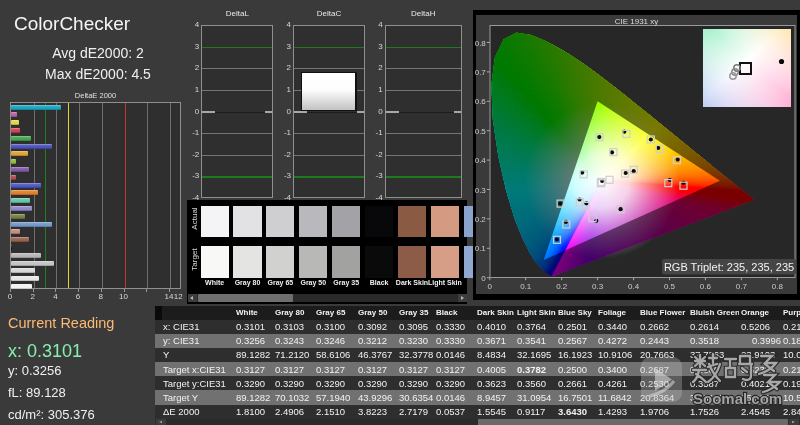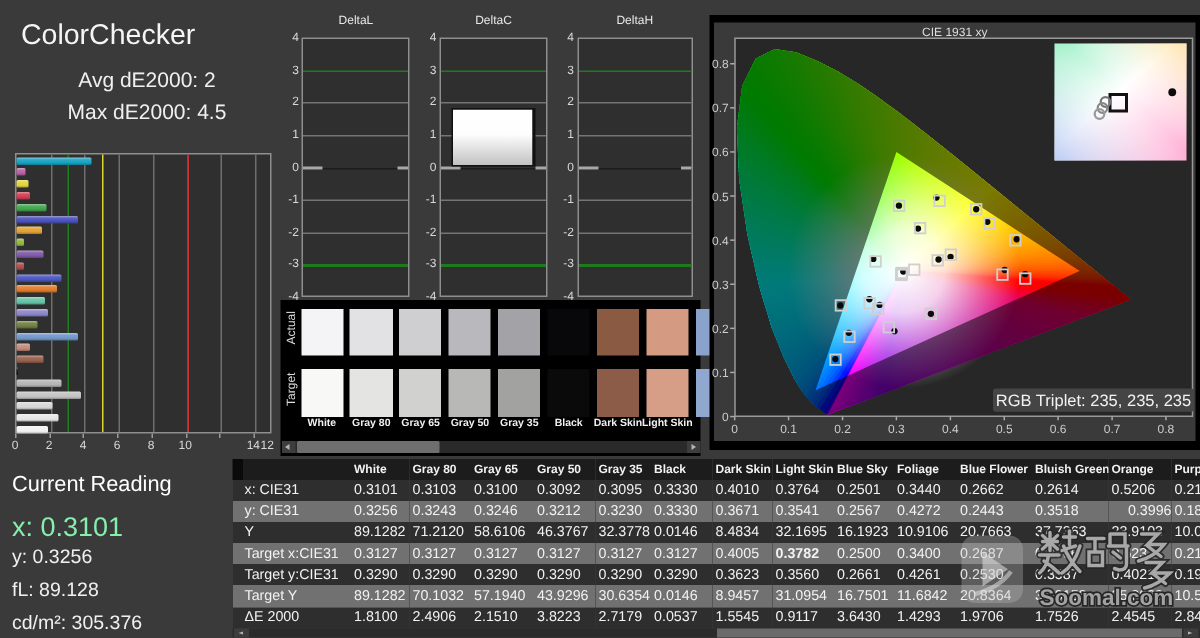--- a/index.html
+++ b/index.html
@@ -9,20 +9,21 @@
 svg text { font-family:"Liberation Sans", sans-serif; }
 td { font-size:9.5px; color:#f2f2f2; padding:0 0 0 2px; white-space:nowrap; overflow:hidden;
   font-family:"Liberation Sans", sans-serif; }
 </style></head>
 <body>
 <div class="abs" style="left:0;top:0;width:800px;height:425px;">
 
 <div class="abs" style="left:14px;top:13px;font-size:19px;color:#f5f5f5;">ColorChecker</div>
 <div class="abs" style="left:0px;top:45px;width:196px;text-align:center;font-size:14px;color:#f0f0f0;">Avg dE2000: 2</div>
 <div class="abs" style="left:0px;top:66px;width:196px;text-align:center;font-size:14px;color:#f0f0f0;">Max dE2000: 4.5</div>
+<div class="abs" style="left:10px;top:91px;width:171px;text-align:center;font-size:7.5px;color:#e0e0e0;">DeltaE 2000</div>
 
 <div class="abs" style="left:10px;top:102px;width:171px;height:186.6px;background:#2f2f2f;border:1px solid #8f8f8f;">
 <div style="position:absolute;left:22.7px;top:0;width:1px;height:100%;background:#6e6e6e;"></div>
 <div style="position:absolute;left:45.4px;top:0;width:1px;height:100%;background:#6e6e6e;"></div>
 <div style="position:absolute;left:68.1px;top:0;width:1px;height:100%;background:#6e6e6e;"></div>
 <div style="position:absolute;left:90.8px;top:0;width:1px;height:100%;background:#6e6e6e;"></div>
 <div style="position:absolute;left:113.5px;top:0;width:1px;height:100%;background:#6e6e6e;"></div>
 <div style="position:absolute;left:136.2px;top:0;width:1px;height:100%;background:#6e6e6e;"></div>
 <div style="position:absolute;left:158.9px;top:0;width:1px;height:100%;background:#6e6e6e;"></div>
 <div style="position:absolute;left:34.0px;top:0;width:1px;height:100%;background:#1d7f1d;"></div>
@@ -63,21 +64,21 @@
 <div style="position:absolute;left:78.1px;top:288.6px;width:1px;height:3px;background:#999;"></div>
 <div class="tl" style="left:92.8px;top:292px;">8</div>
 <div style="position:absolute;left:100.8px;top:288.6px;width:1px;height:3px;background:#999;"></div>
 <div class="tl" style="left:115.5px;top:292px;">10</div>
 <div style="position:absolute;left:123.5px;top:288.6px;width:1px;height:3px;background:#999;"></div>
 <div class="tl" style="left:138.2px;top:292px;margin-left:32px;">12</div>
 <div style="position:absolute;left:146.2px;top:288.6px;width:1px;height:3px;background:#999;"></div>
 <div class="tl" style="left:160.9px;top:292px;">14</div>
 <div style="position:absolute;left:168.9px;top:288.6px;width:1px;height:3px;background:#999;"></div>
 
-<div class="abs" style="left:8px;top:315px;font-size:14.5px;color:#ffffff;">Current Reading</div>
+<div class="abs" style="left:8px;top:315px;font-size:14.5px;color:#fdba74;">Current Reading</div>
 <div class="abs" style="left:8px;top:341px;font-size:18px;color:#86efac;">x: 0.3101</div>
 <div class="abs" style="left:8px;top:363px;font-size:13px;color:#f0f0f0;">y: 0.3256</div>
 <div class="abs" style="left:8px;top:385px;font-size:13px;color:#f0f0f0;">fL: 89.128</div>
 <div class="abs" style="left:8px;top:407px;font-size:13px;color:#f0f0f0;">cd/m²: 305.376</div>
 
 <div style="position:absolute;left:201.3px;top:24.5px;width:72.0px;height:173.0px;background:#2f2f2f;border:1px solid #8f8f8f;">
 <div style="position:absolute;left:0;top:150.9px;width:100%;height:1.6px;background:#1f7a1f;"></div>
 <div style="position:absolute;left:0;top:129.2px;width:100%;height:1px;background:#757575;"></div>
 <div style="position:absolute;left:0;top:107.6px;width:100%;height:1px;background:#757575;"></div>
 <div style="position:absolute;left:0;top:86.0px;width:100%;height:1px;background:#1c1c1c;"></div>
@@ -731,21 +732,21 @@
           <tr style="background:#2e2e2e;height:14.2px;">
             <td style="width:79px;padding-left:8px;">ΔE 2000</td>
             <td style="width:39px;">1.8100</td>
             <td style="width:41px;">2.4906</td>
             <td style="width:42px;">2.1510</td>
             <td style="width:41px;">3.8223</td>
             <td style="width:37px;">2.7179</td>
             <td style="width:41px;">0.0537</td>
             <td style="width:40px;">1.5545</td>
             <td style="width:41px;">0.9117</td>
-            <td style="width:40px;">3.6430</td>
+            <td style="width:40px;font-weight:bold;">3.6430</td>
             <td style="width:42px;">1.4293</td>
             <td style="width:50px;">1.9706</td>
             <td style="width:51px;">1.7526</td>
             <td style="width:42px;">2.4545</td>
             <td style="width:35px;">2.84</td>
           </tr>
         </tbody>
       </table>
 </div>
 <div class="abs" style="left:155px;top:306px;width:6.5px;height:14px;background:#0a0a0a;"></div>

